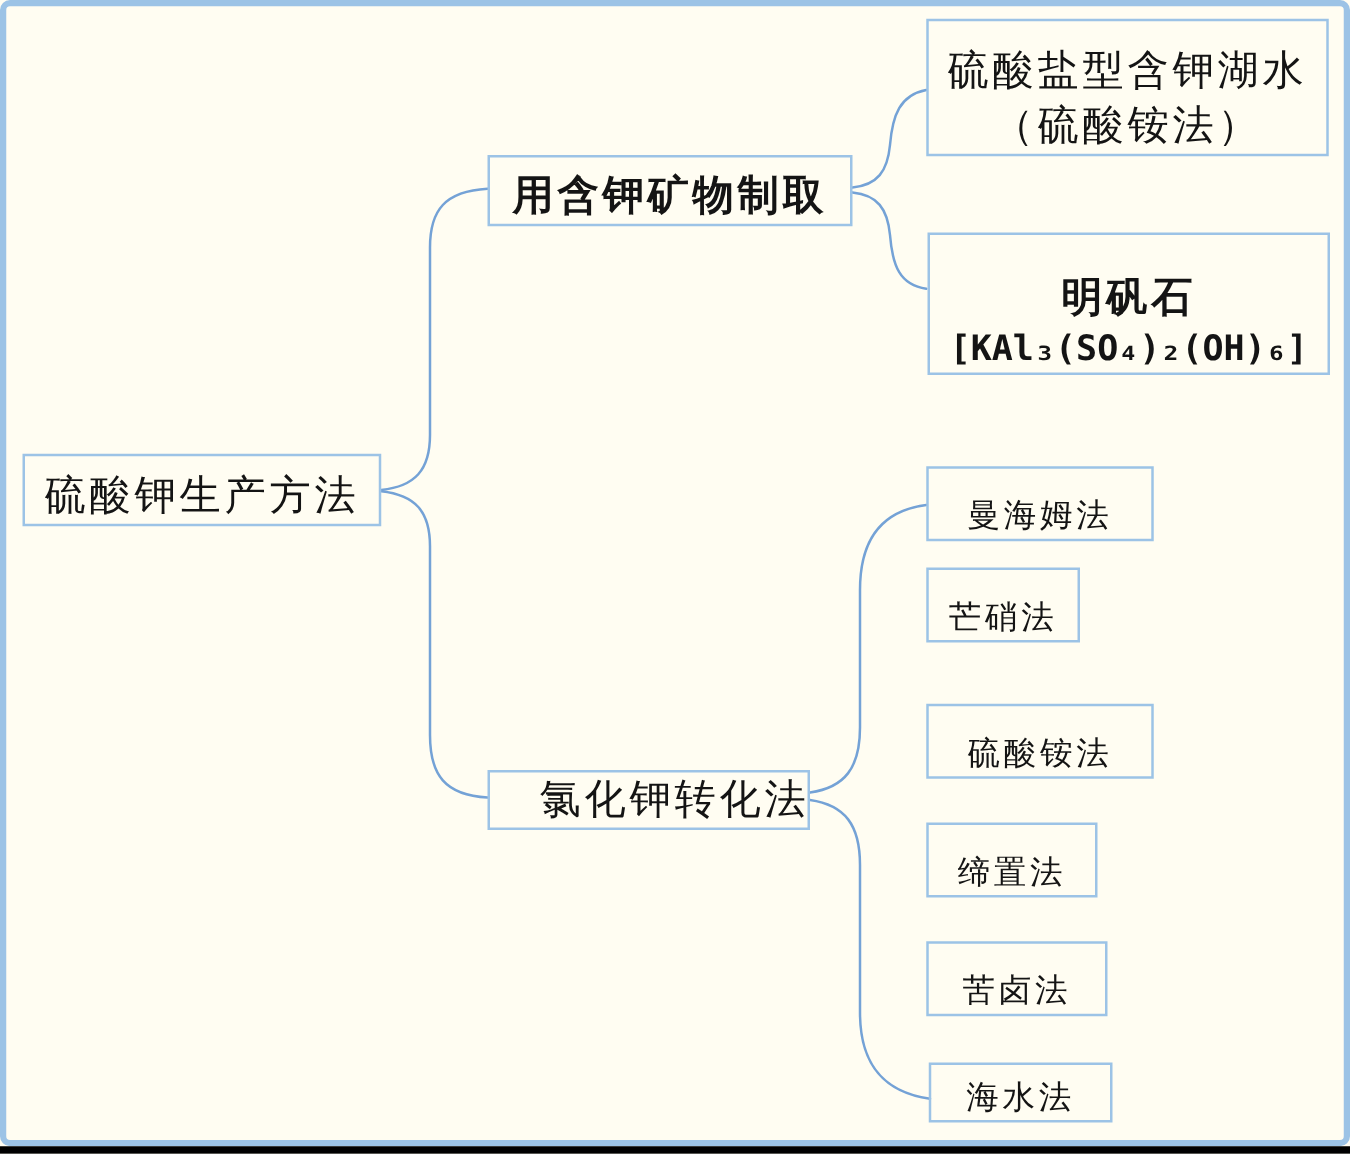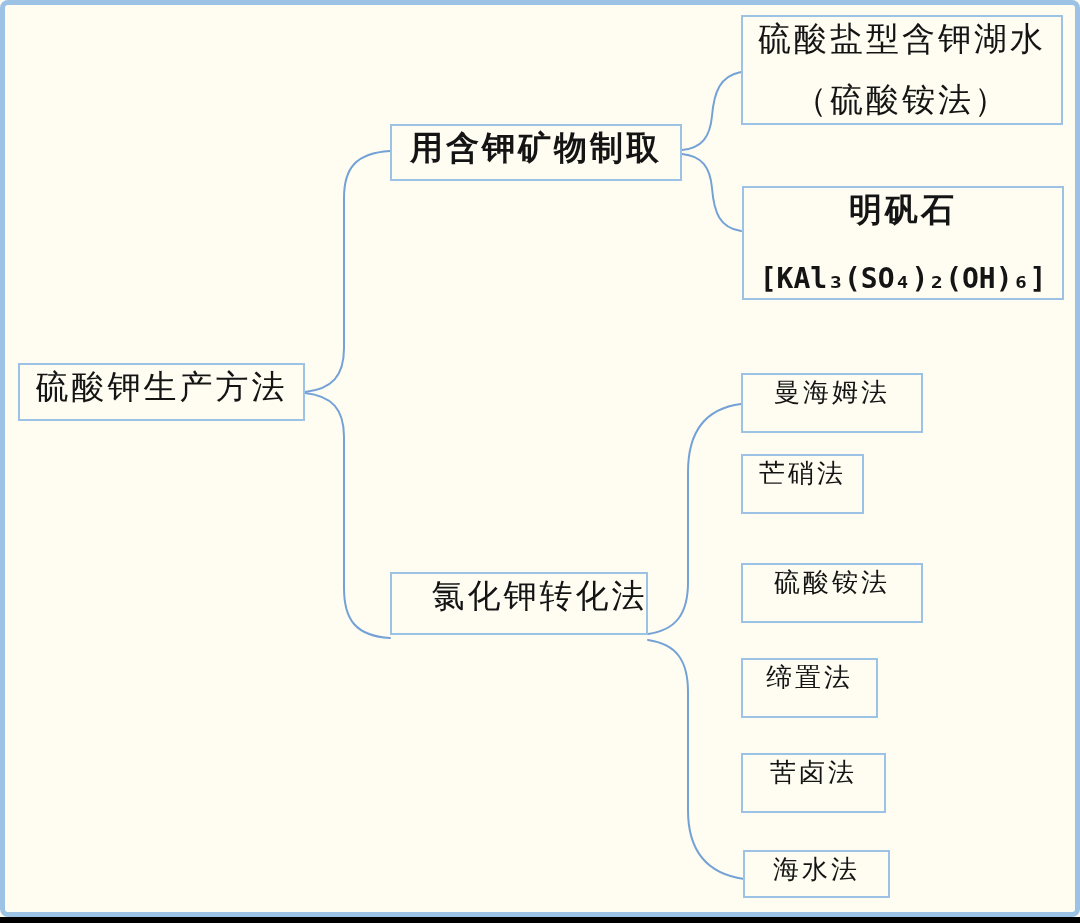--- a/index.html
+++ b/index.html
@@ -37,42 +37,42 @@
     stroke-linecap: round;
   }
   .node {
     position: absolute;
     box-sizing: border-box;
     border: 2px solid #9cc3e6;
     background: transparent;
     display: flex;
     flex-direction: column;
     align-items: center;
-    justify-content: space-between;
+    justify-content: flex-end;
     text-align: center;
     line-height: 1.35;
   }
   .cn {
     font-family: "DejaVu Serif", "Liberation Serif", serif;
     letter-spacing: 3px;
     white-space: nowrap;
   }
   .sz-lg { font-size: 33px; }
   .sz-md { font-size: 26px; }
   .formula {
     font-family: "DejaVu Sans Mono", "Liberation Mono", monospace;
     font-size: 28px;
     letter-spacing: 0px;
     white-space: nowrap;
-    margin-top: 16px;
+    margin-top: 0;
   }
   
   #root-node      { left: 18px;  top: 363px; width: 287px; height: 58px; }
   #branch-1       { left: 390px; top: 124px; width: 292px; height: 57px; font-weight: bold; }
-  #branch-2       { left: 390px; top: 572px; width: 258px; height: 63px; padding-left: 41px; }
+  #branch-2       { left: 390px; top: 616px; width: 258px; height: 48px; padding-left: 41px; }
   #child-1-1     { left: 741px; top: 15px;  width: 322px; height: 110px; }
   #child-1-2     { left: 742px; top: 186px; width: 322px; height: 114px; font-weight: bold; }
   #leaf-1         { left: 741px; top: 373px; width: 182px; height: 60px; }
   #leaf-2         { left: 741px; top: 454px; width: 123px; height: 60px; }
   #leaf-3         { left: 741px; top: 563px; width: 182px; height: 60px; }
   #leaf-4         { left: 741px; top: 658px; width: 137px; height: 60px; }
   #leaf-5         { left: 741px; top: 753px; width: 145px; height: 60px; }
   #leaf-6         { left: 743px; top: 850px; width: 147px; height: 48px; }
 </style>
 </head>

